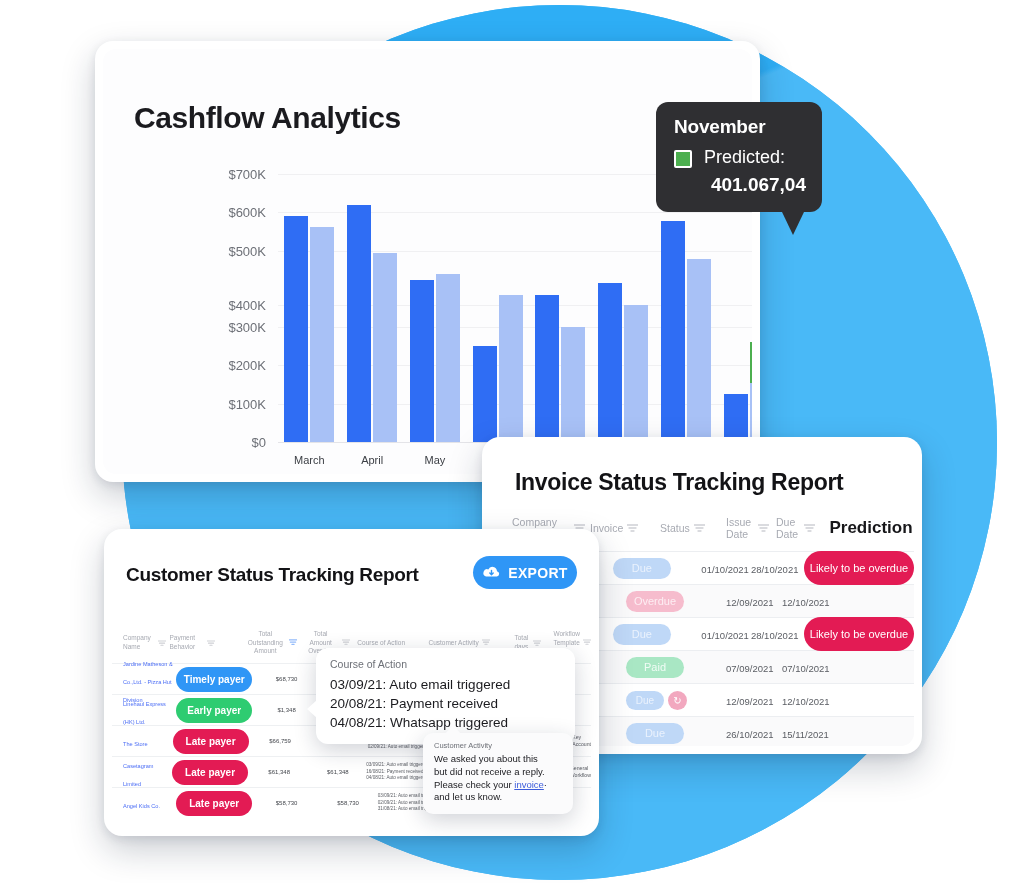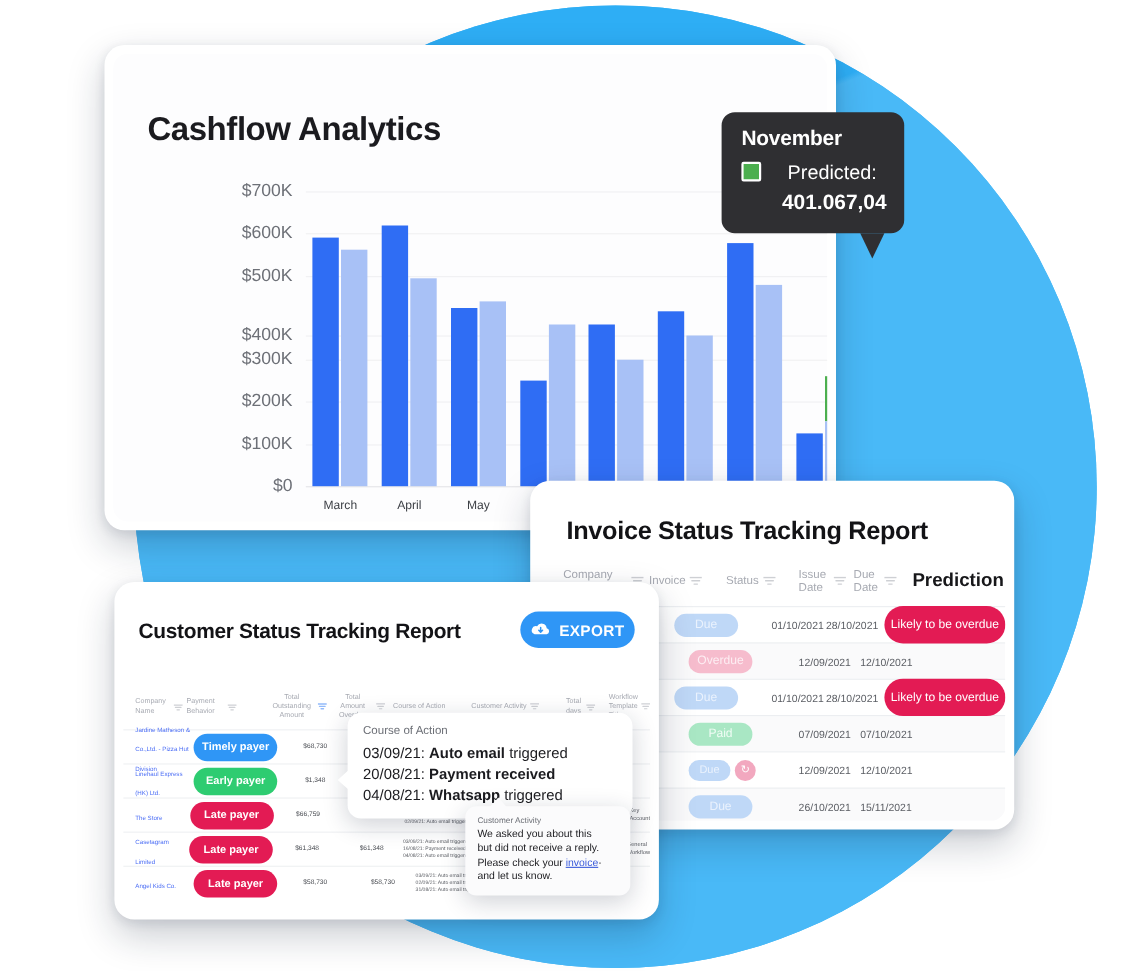--- a/index.html
+++ b/index.html
@@ -58,21 +58,21 @@
   }
   .gridline {
     position: absolute; left: 0; right: 0;
     height: 1px; background: #f0f0f2;
   }
   .gridline.base { background: #e4e4e8; }
   .ylabel {
     position: absolute; right: 100%;
     margin-right: 12px;
     transform: translateY(-50%);
-    font-size: 16px; color: #6d7077;
+    font-size: 13px; color: #6d7077;
     white-space: nowrap;
   }
   .group {
     position: absolute; bottom: 0;
     display: flex; align-items: flex-end;
     justify-content: center; gap: 2px;
     height: 100%;
   }
   .bar { position: relative; width: 24px; }
   .bar .seg { position: absolute; left: 0; right: 0; }
@@ -93,21 +93,21 @@
     color: #fff;
   }
   .tooltip::after {
     content: ""; position: absolute;
     left: 126px; top: 100%;
     border-left: 11px solid transparent;
     border-right: 11px solid transparent;
     border-top: 23px solid #2f2f32;
   }
   .tt-month { font-size: 19px; font-weight: 600; letter-spacing: -.2px; }
-  .tt-row { display: flex; align-items: flex-start; gap: 24px; margin-top: 9px; }
+  .tt-row { display: flex; align-items: flex-end; gap: 12px; margin-top: 9px; }
   .tt-swatch {
     width: 18px; height: 18px; background: #4caf4f;
     border: 2px solid #fff; border-radius: 2px; flex: none;
   }
   .tt-label { font-size: 18px; font-weight: 500; }
   .tt-value { font-size: 19px; font-weight: 600; margin-top: 6px; text-align: right; }
 
   
   #invoice-card { left: 482px; top: 437px; width: 440px; height: 317px; }
   .inv-title {
@@ -203,21 +203,21 @@
     box-shadow: 0 6px 22px rgba(20,30,55,.20);
   }
   #coa-pop { left: 316px; top: 648px; width: 259px; padding: 10px 14px 12px; }
   #coa-pop::after {
     content: ""; position: absolute; left: -9px; top: 52px;
     border-top: 9px solid transparent; border-bottom: 9px solid transparent;
     border-right: 10px solid #fff;
   }
   .pop-title { font-size: 10.5px; color: #6d7077; margin-bottom: 5px; }
   .coa-line { font-size: 13.5px; color: #1b1b1f; line-height: 1.42; white-space: nowrap; }
-  .coa-line b { font-weight: 700; }
+  .coa-line b { font-weight: 400; }
 
   #act-pop {
     left: 423px; top: 733px; width: 150px;
     padding: 8px 11px 10px; border-radius: 10px;
     background: #fbfbfc;
   }
   #act-pop::after {
     content: ""; position: absolute; left: 22px; top: -8px;
     border-left: 8px solid transparent; border-right: 8px solid transparent;
     border-bottom: 9px solid #fbfbfc;

